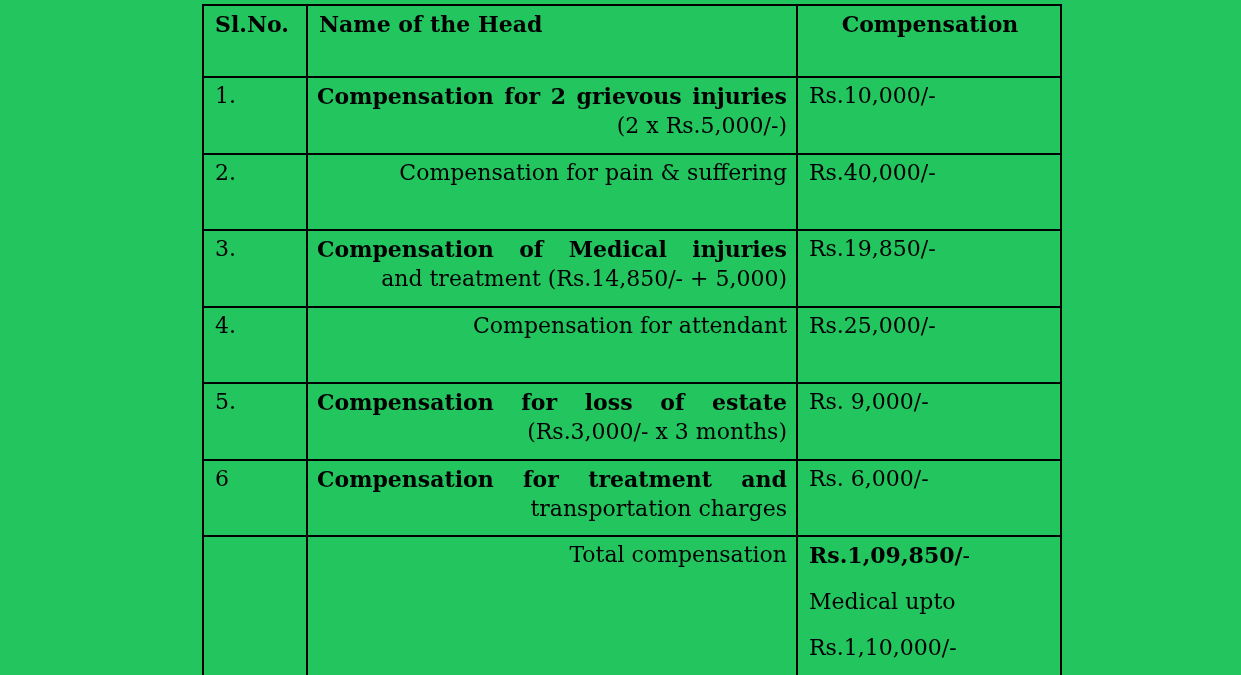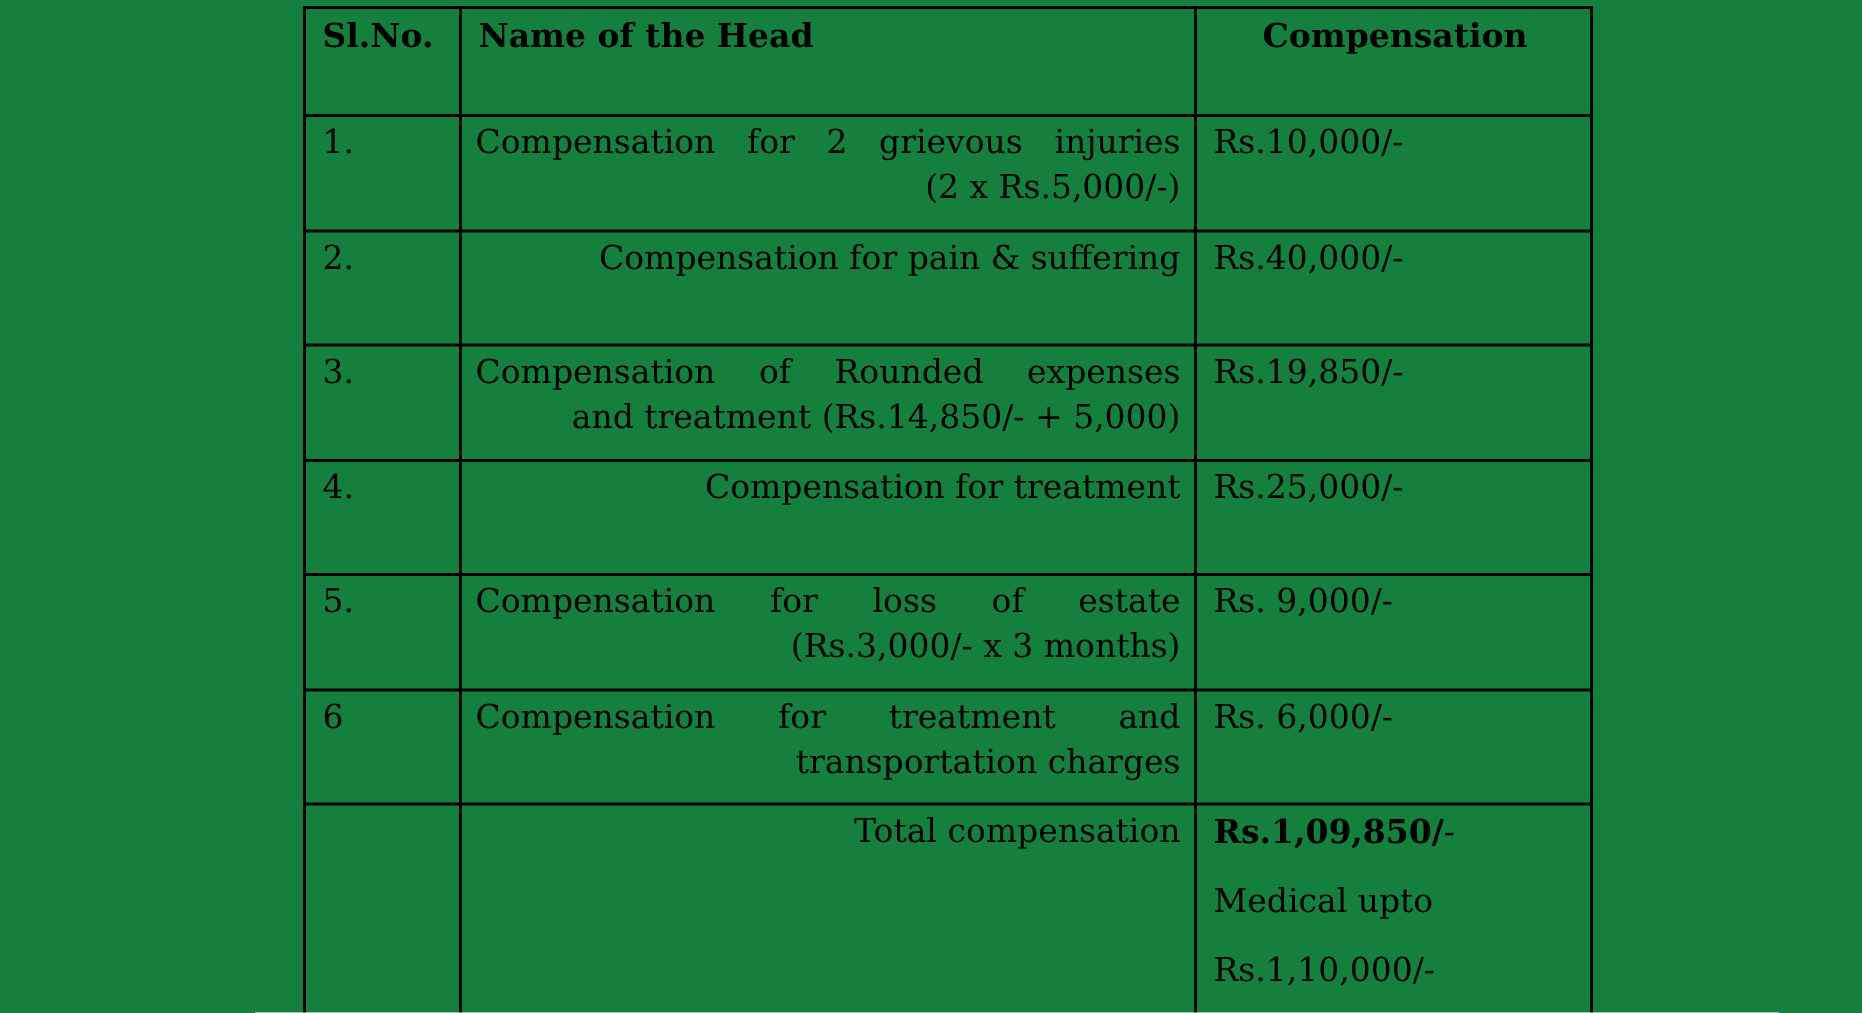--- a/index.html
+++ b/index.html
@@ -4,21 +4,21 @@
 <style>
   html, body {
     margin: 0;
     padding: 0;
     background: #ffffff;
   }
   .page {
     position: relative;
     width: 1241px;
     height: 675px;
-    background: #15803d;
+    background: #22c55e;
     overflow: hidden;
     font-family: "DejaVu Serif", "Liberation Serif", serif;
     color: #000000;
   }
   table.comp-table {
     position: absolute;
     left: 202px;
     top: 4px;
     width: 858px;
     border-collapse: collapse;
@@ -42,20 +42,21 @@
     font-size: 22px;
   }
   .th-sl   { text-align: left; }
   .th-name { text-align: left; }
   .th-comp { text-align: center; }
   .td-name { padding-left: 9px; }
   .name-line { text-align: right; }
   .name-line.justified {
     text-align: justify;
     text-align-last: justify;
+    font-weight: bold;
   }
   .amount-para {
     margin: 0 0 16px 0;
   }
   .bold-amount {
     font-weight: bold;
     text-align: right;
   }
 </style>
 </head>
@@ -89,30 +90,30 @@
     <td class="td-sl">2.</td>
     <td class="td-name">
             <div class="name-line">Compensation for pain &amp; suffering</div>
           </td>
     <td class="td-comp">Rs.40,000/-</td>
   </tr>
 
   <tr class="body-row">
     <td class="td-sl">3.</td>
     <td class="td-name">
-            <div class="name-line justified">Compensation of Rounded expenses</div>
+            <div class="name-line justified">Compensation of Medical injuries</div>
             <div class="name-line">and treatment (Rs.14,850/- + 5,000)</div>
           </td>
     <td class="td-comp">Rs.19,850/-</td>
   </tr>
 
   <tr class="body-row">
     <td class="td-sl">4.</td>
     <td class="td-name">
-            <div class="name-line">Compensation for treatment</div>
+            <div class="name-line">Compensation for attendant</div>
           </td>
     <td class="td-comp">Rs.25,000/-</td>
   </tr>
 
   <tr class="body-row">
     <td class="td-sl">5.</td>
     <td class="td-name">
             <div class="name-line justified">Compensation for loss of estate</div>
             <div class="name-line">(Rs.3,000/- x 3 months)</div>
           </td>

